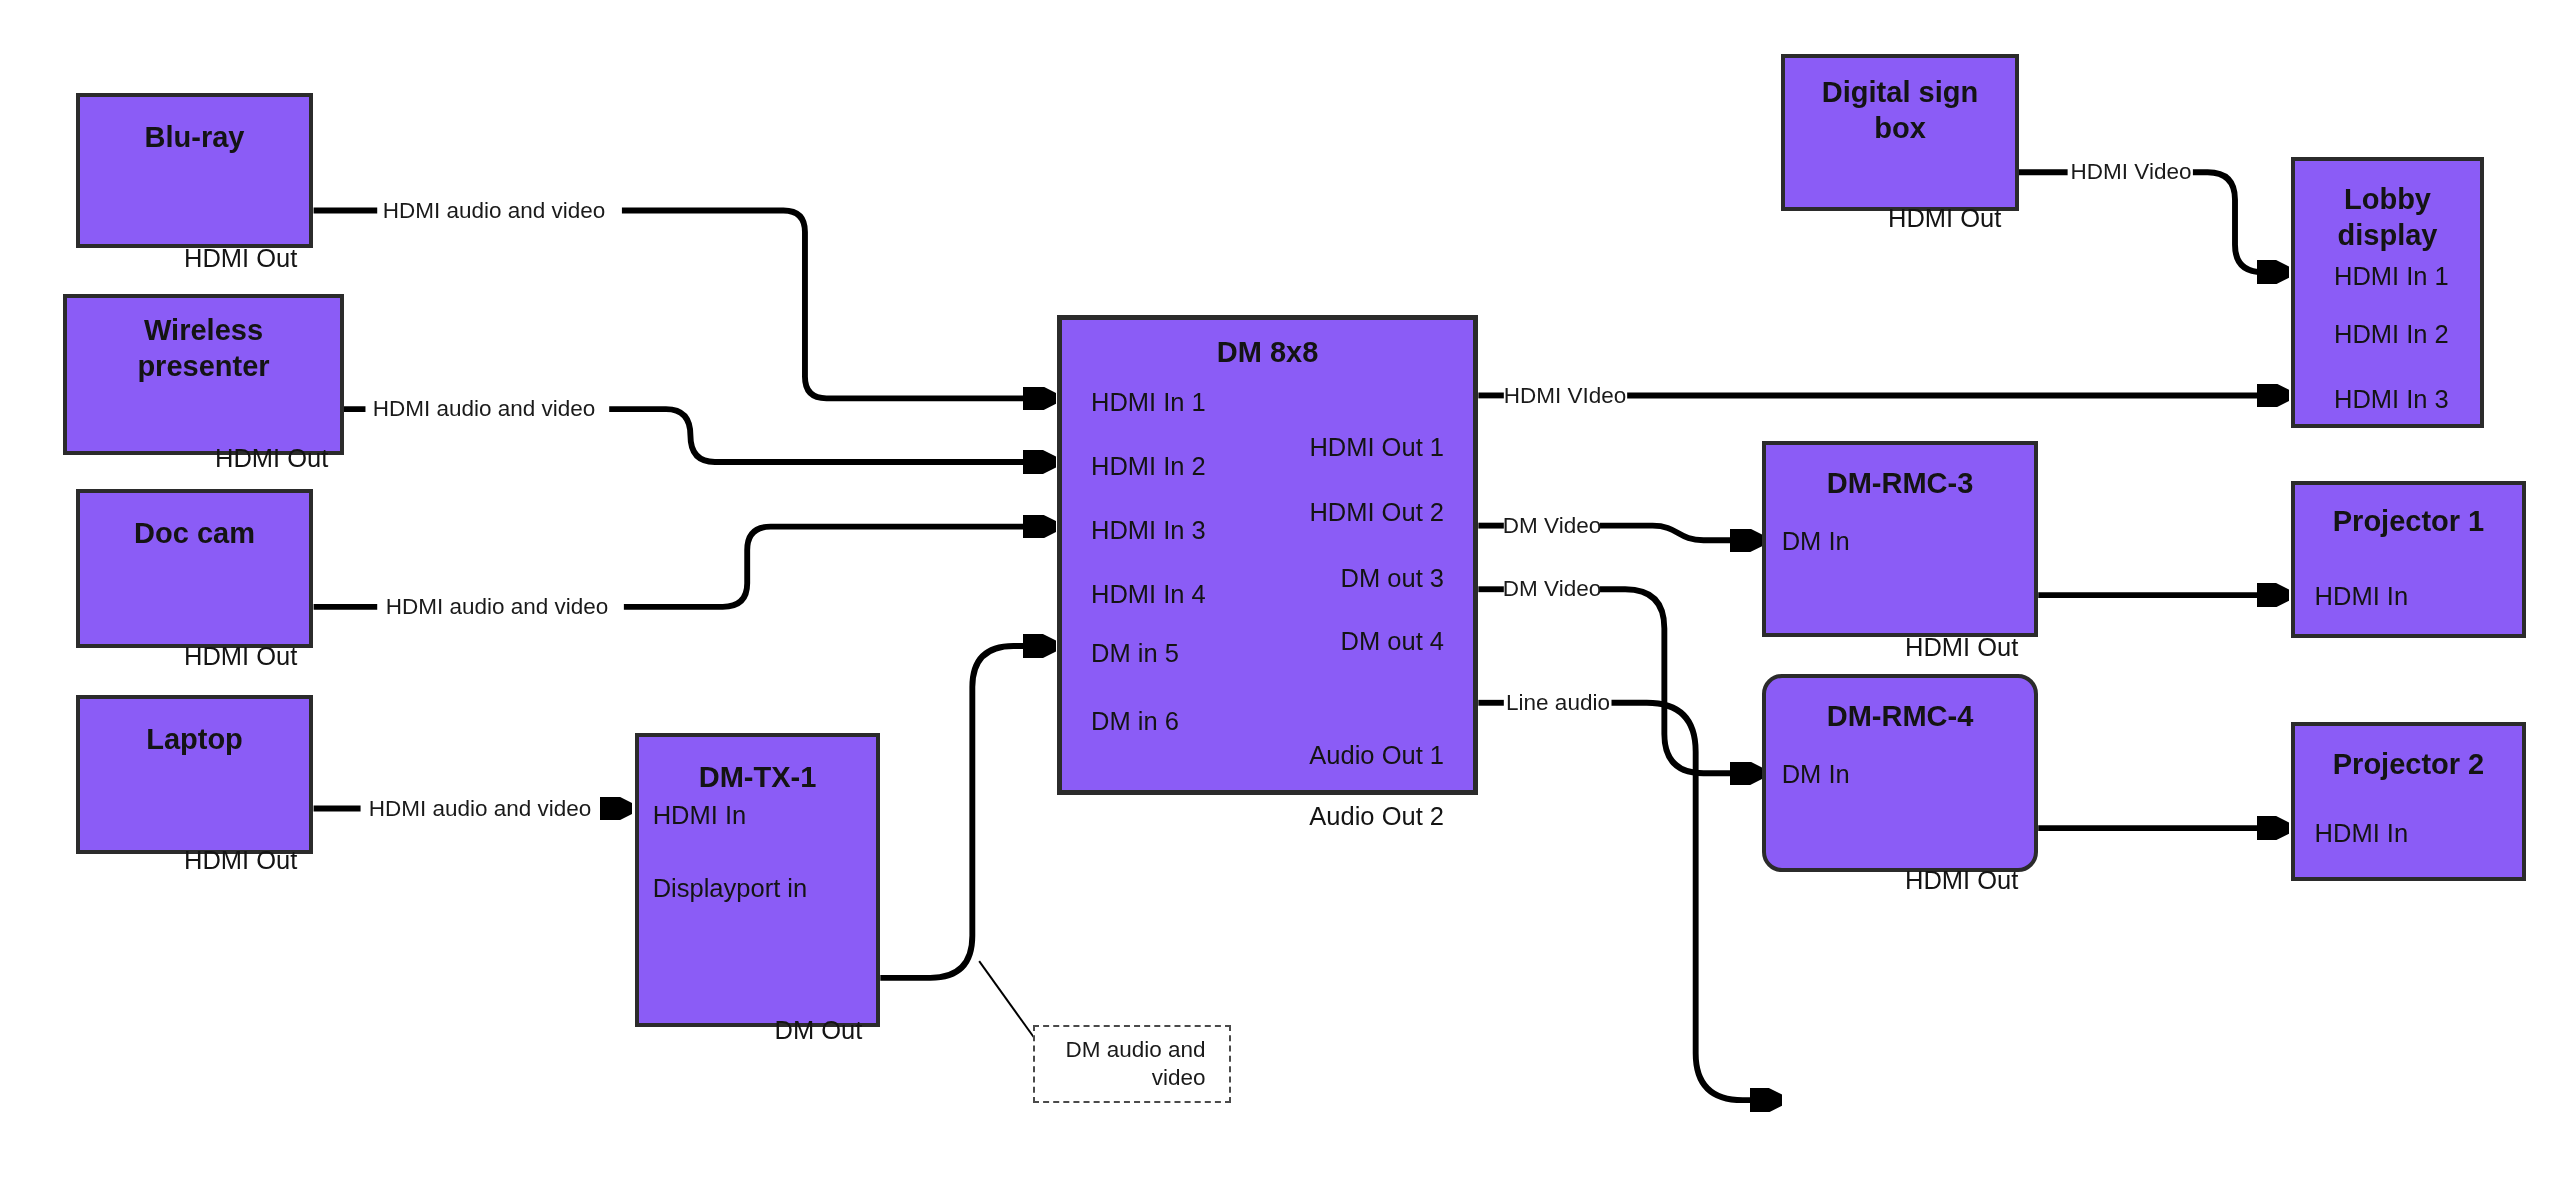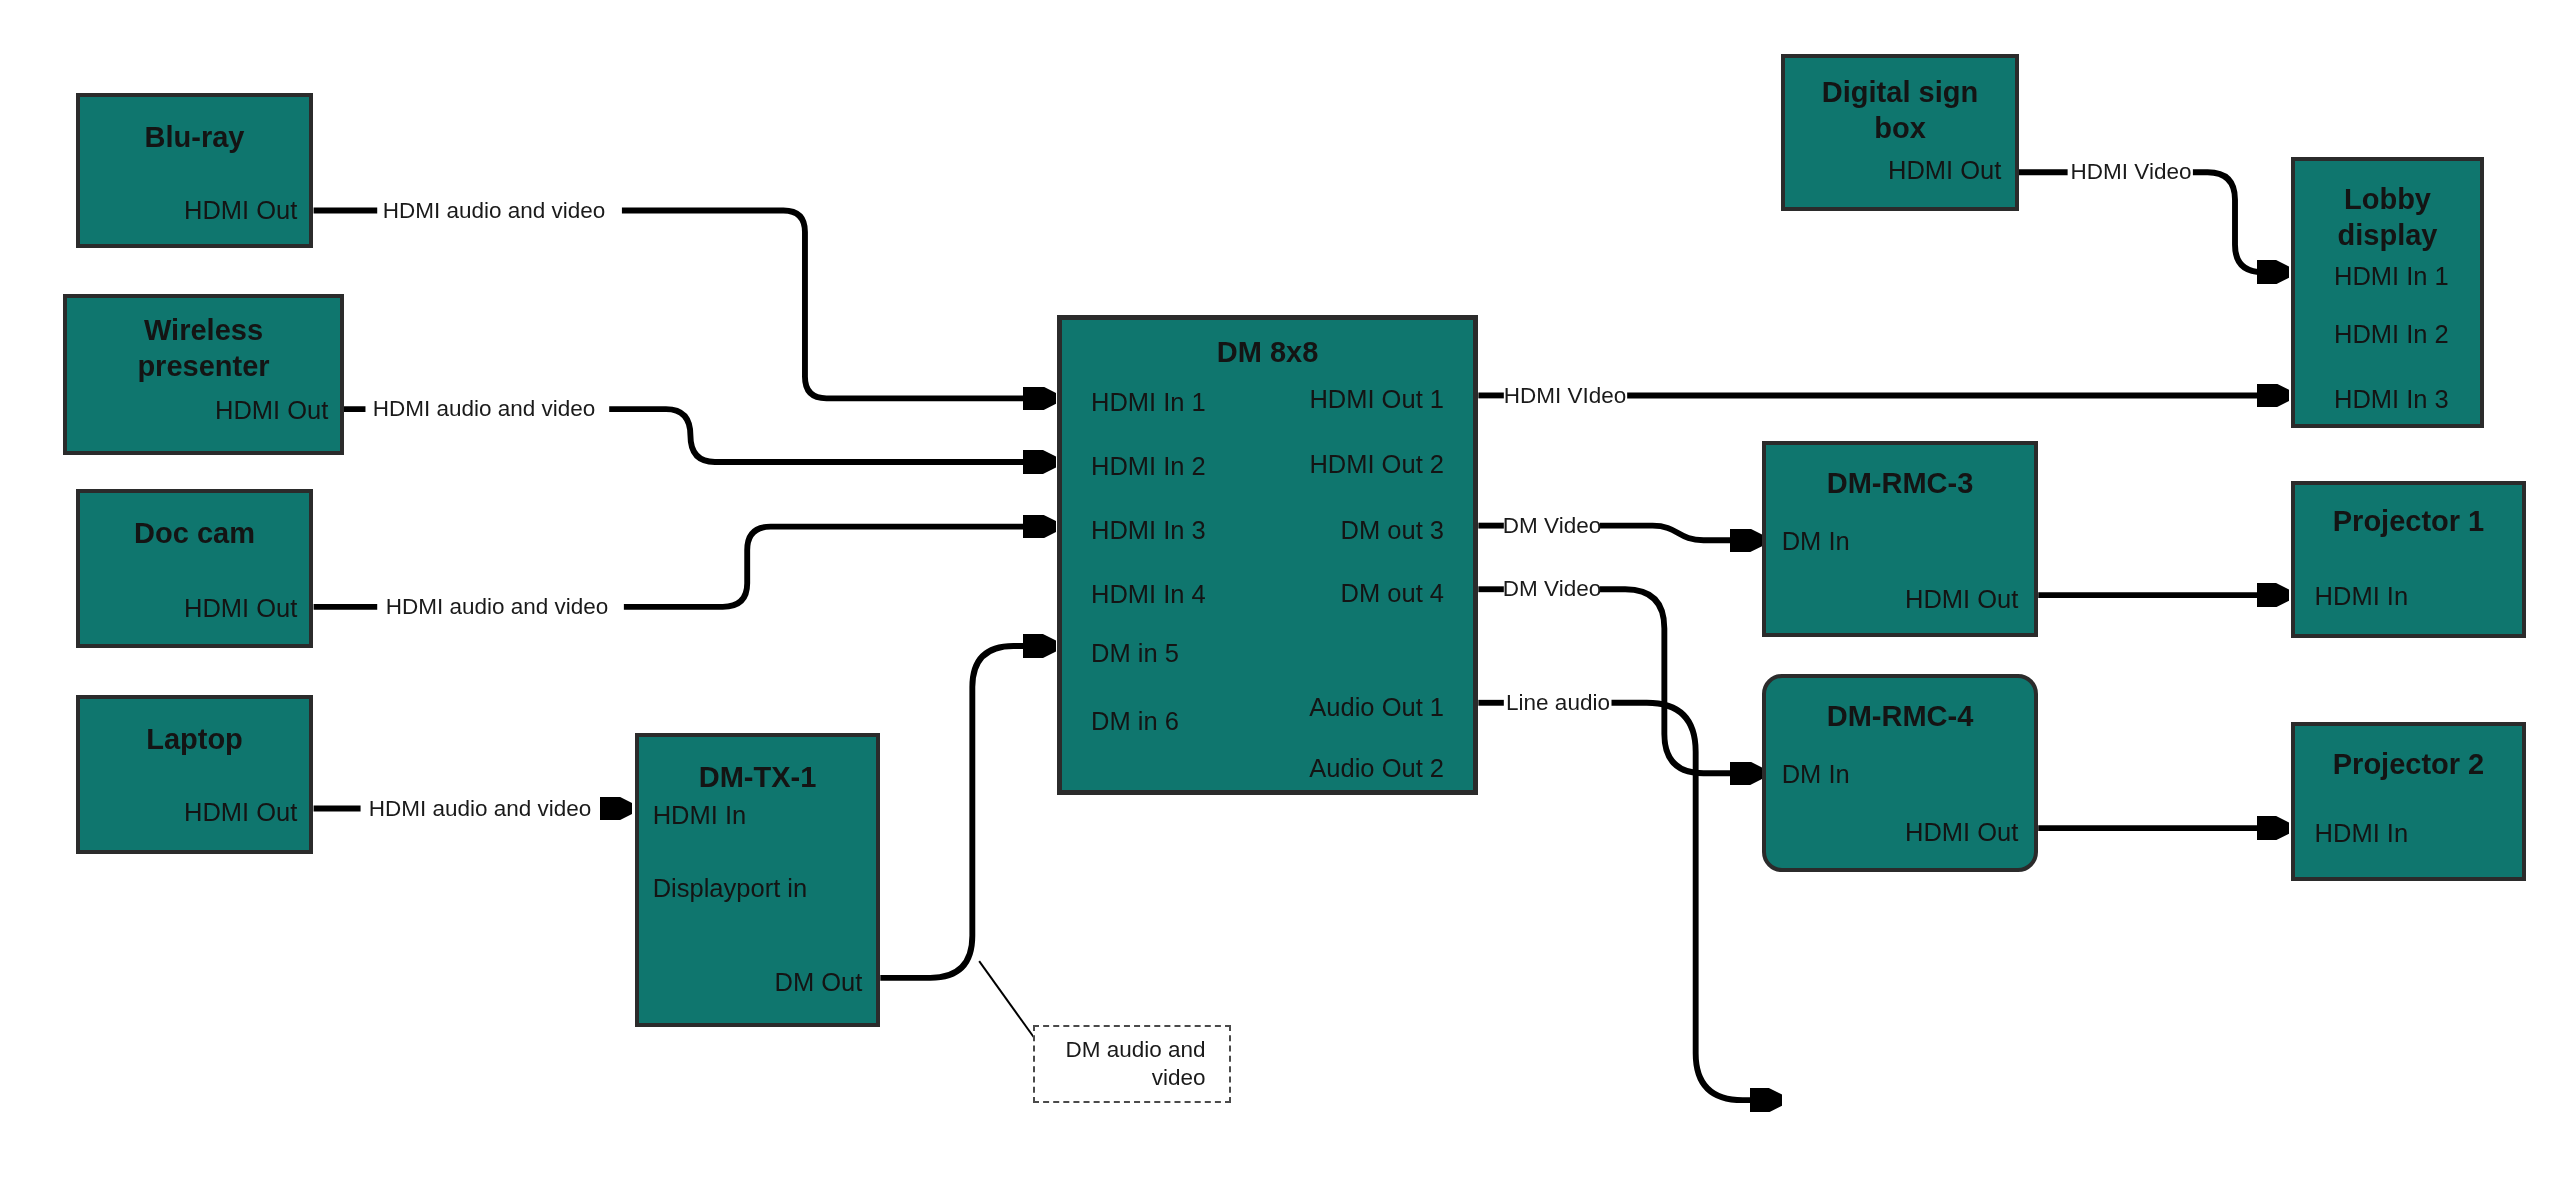--- a/index.html
+++ b/index.html
@@ -1,26 +1,26 @@
 <!DOCTYPE html>
 <html><head>
 <meta charset="utf-8">
 <style>
   html,body{margin:0;padding:0;background:#fff;}
   .canvas{position:relative;width:2576px;height:1201px;background:#ffffff;
           font-family:"Liberation Sans", sans-serif;color:#141414;overflow:hidden;}
   .wires{position:absolute;left:0;top:0;width:2576px;height:1201px;}
   .wires path{stroke:#000;stroke-width:6;fill:none;}
   .wires path.thin{stroke-width:2;}
-  .box{position:absolute;border:4.9px solid #2b2b2b;background:#0f766e;box-sizing:border-box;}
+  .box{position:absolute;border:4.9px solid #2b2b2b;background:#8b5cf6;box-sizing:border-box;}
   .box .title{position:absolute;left:50%;transform:translateX(-50%);
               font-weight:bold;font-size:29px;line-height:36px;text-align:center;white-space:normal;}
   .port{position:absolute;font-size:25.5px;line-height:25.5px;white-space:nowrap;
         transform:translateY(-50%);}
-  .port.r{text-align:right;}
+  .port.r{text-align:right;margin-top:48px;}
   .cable-label{position:absolute;transform:translate(-50%,-50%);font-size:22.5px;
                line-height:23.5px;white-space:nowrap;color:#1a1a1a;}
   .note{position:absolute;border:2px dashed #4a4a4a;background:#fff;box-sizing:border-box;
         display:flex;align-items:center;justify-content:center;text-align:center;
         font-size:22.5px;line-height:28px;color:#1a1a1a;}
   .note .inner{width:147px;text-align:right;}
 </style>
 </head>
 <body>
 

